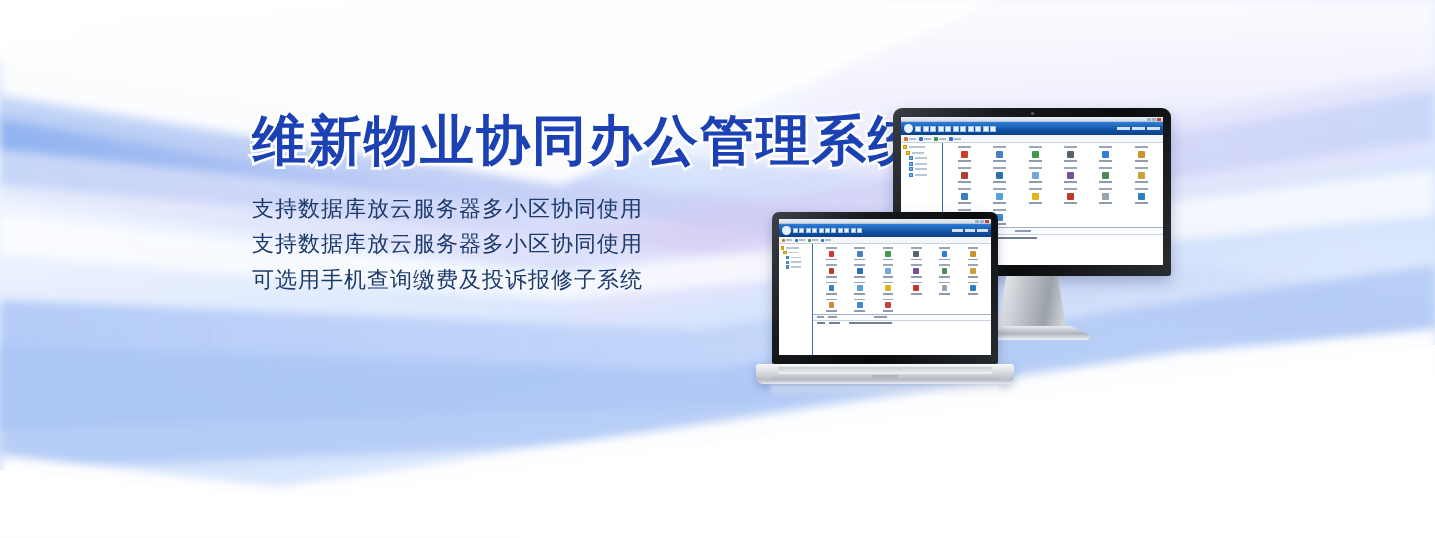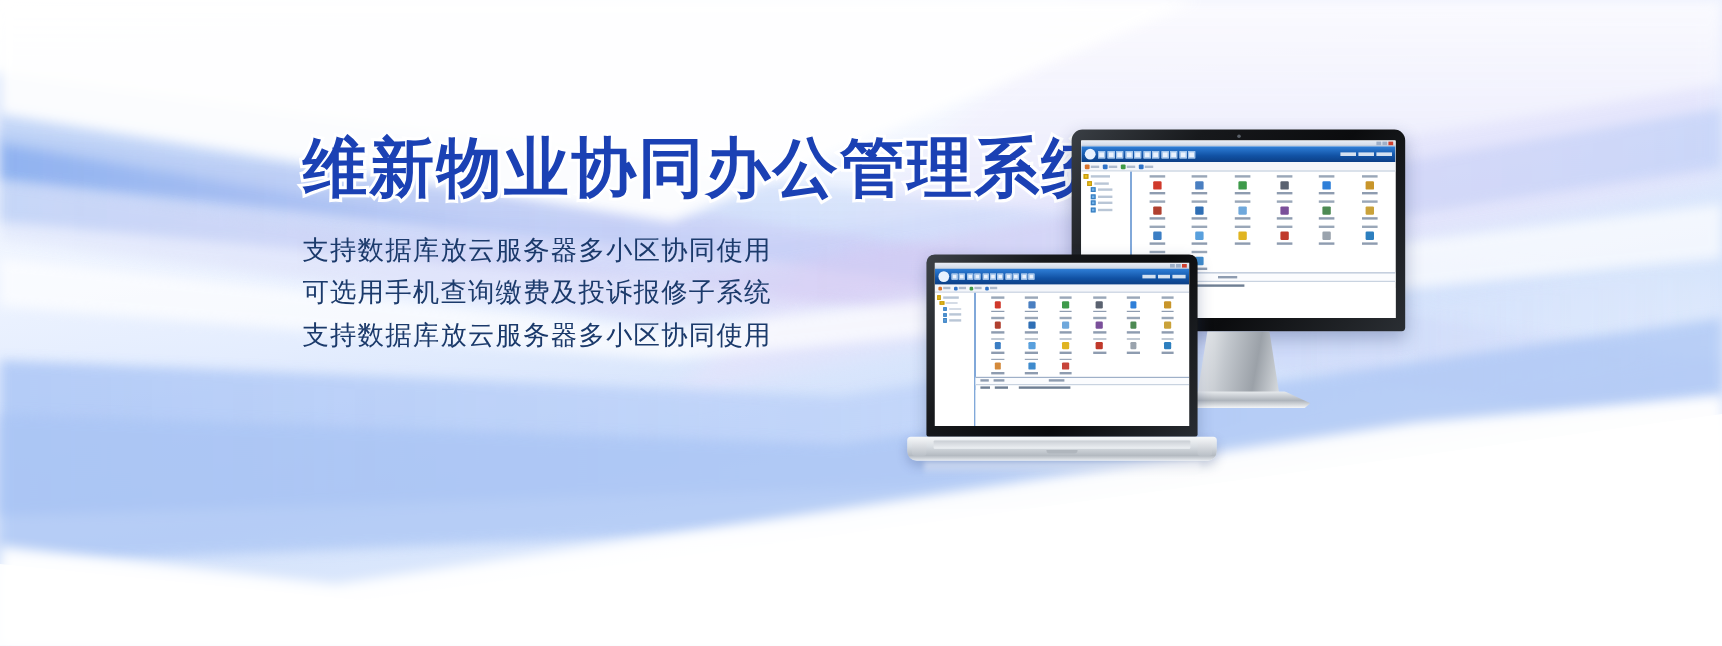--- a/index.html
+++ b/index.html
@@ -236,22 +236,22 @@
     <path d="M0,470 L300,500 L1435,345 L1435,538 L0,538 Z" fill="#ffffff" opacity="0.9"></path>
 
     <path d="M0,0 L1435,0 L1435,70 L560,215 L0,120 Z" fill="url(#wv5)" opacity="0.85" filter="url(#sb)"></path>
     <path d="M0,0 L1000,0 L560,185 L0,95 Z" fill="#ffffff" opacity="0.92" filter="url(#sb)"></path>
   </svg>
 
   <div class="text-col">
     <div class="headline">维新物业协同办公管理系统</div>
     <div class="bullets">
       <div class="bullet">支持数据库放云服务器多小区协同使用</div>
+      <div class="bullet">支持数据库放云服务器多小区协同使用</div>
       <div class="bullet">可选用手机查询缴费及投诉报修子系统</div>
-      <div class="bullet">支持数据库放云服务器多小区协同使用</div>
     </div>
   </div>
 
   <div id="monitor">
     <div class="mon-bezel">
       <div class="mon-cam"></div>
       <div class="mon-screen">
         <div class="app">
           <div class="app-titlebar">
             <div class="tb-dots">

